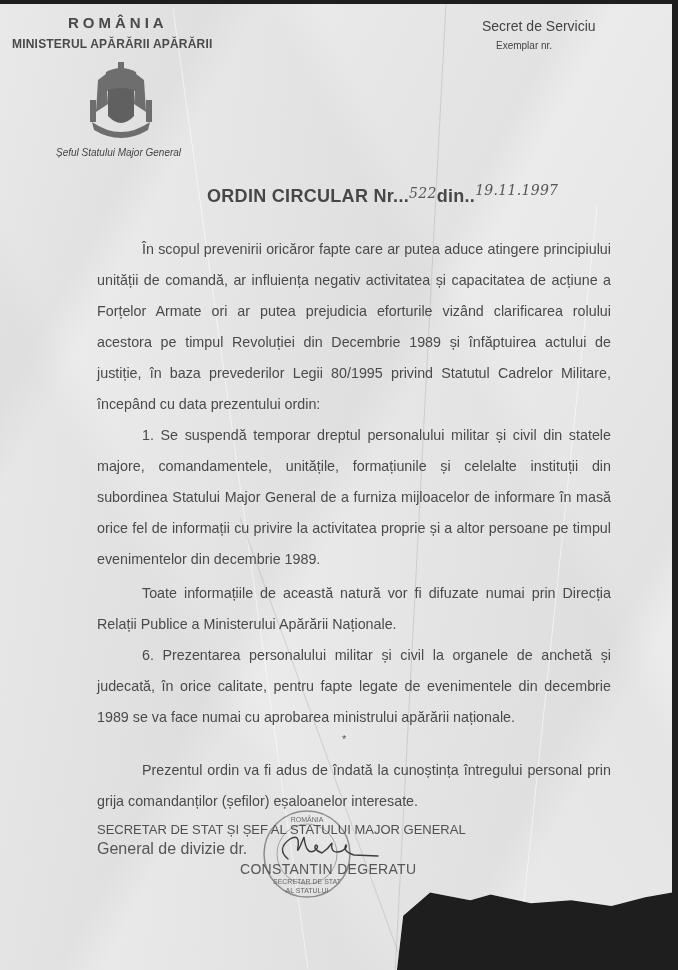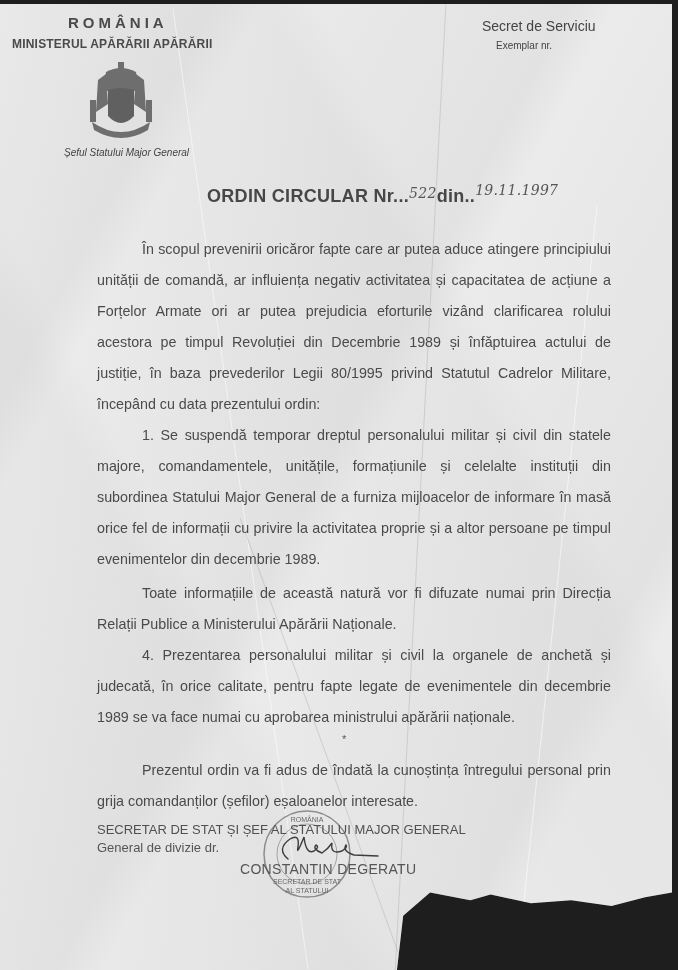--- a/index.html
+++ b/index.html
@@ -16,36 +16,36 @@
       linear-gradient(62deg, rgba(255,255,255,0) 0%, rgba(215,215,215,0.3) 30%, rgba(255,255,255,0) 34%, rgba(210,210,210,0.25) 66%, rgba(255,255,255,0) 70%),
       #ebebeb;
     clip-path: polygon(0 0, 100% 0, 100% 91.6%, 96% 92.1%, 91% 93%, 85% 92.4%, 79% 92.7%, 73% 91.8%, 70% 92.4%, 64% 91.6%, 60% 94%, 59% 100%, 0 100%);
   }
   .crease { position:absolute; background:rgba(255,255,255,0.55); width:1px; }
   .crease.d { background:rgba(160,160,160,0.35); }
   .t { position:absolute; white-space:nowrap; }
   .hdr-country { left:68px; top:10px; font-size:15px; font-weight:bold; letter-spacing:4px; color:#4a4a4a; }
   .hdr-ministry { left:12px; top:33px; font-size:12px; font-weight:bold; color:#4a4a4a; letter-spacing:0.2px; }
   .crest { position:absolute; left:84px; top:56px; width:74px; height:84px; }
-  .hdr-chief { left:56px; top:143px; font-size:10px; font-style:italic; color:#444;margin-left:8px; }
+  .hdr-chief { left:56px; top:143px; font-size:10px; font-style:italic; color:#444; }
   .secret { left:482px; top:14px; font-size:14px; color:#444; }
   .exemplar { left:496px; top:36px; font-size:10px; color:#444; }
   .title { left:207px; top:182px; font-size:18px; font-weight:bold; color:#474747; letter-spacing:0.3px; }
   .hand { font-family:"DejaVu Serif", serif; font-style:italic; font-weight:normal; color:#555; font-size:14px; }
   .hand-nr { position:relative; top:-4px;text-align:right; }
   .hand-date { position:relative; top:-7px; }
   .body-text {
     position:absolute; left:97px; width:514px; font-size:14.3px; line-height:31px;
     color:#4a4a4a; text-align:justify;
   }
   .p { margin:0; }
   .ind { text-indent:45px; }
   .star { left:342px; top:729px; font-size:11px; color:#555; }
   .sig-title { left:97px; top:818px; font-size:13px; font-weight:normal; color:#505050; }
-  .sig-rank { left:97px; top:836px; font-size:13px; color:#555; }
+  .sig-rank { left:97px; top:836px; font-size:16px; color:#555; }
   .sig-name { left:240px; top:857px; font-size:14px; color:#555; letter-spacing:0.3px; }
   .stamp { position:absolute; left:261px; top:804px; width:92px; height:92px; }
   .signature { position:absolute; left:270px; top:825px; width:110px; height:38px; }
 </style>
 </head>
 <body>
 
 <div class="paper">
   <div class="crease" style="left:240px;top:0;height:970px;transform:rotate(-8deg);"></div>
   <div class="crease d" style="left:420px;top:0;height:970px;transform:rotate(3deg);"></div>
@@ -74,21 +74,21 @@
   <div class="t exemplar">Exemplar nr.</div>
 
   <div class="t title">
     <span>ORDIN CIRCULAR Nr.</span><span>..</span><span class="hand hand-nr">522</span><span>din</span><span>..</span><span class="hand hand-date">19.11.1997</span>
   </div>
 
   <div class="body-text" style="top:230px;">
     <p class="p ind">În scopul prevenirii oricăror fapte care ar putea aduce atingere principiului unității de comandă, ar influiența negativ activitatea și capacitatea de acțiune a Forțelor Armate ori ar putea prejudicia eforturile vizând clarificarea rolului acestora pe timpul Revoluției din Decembrie 1989 și înfăptuirea actului de justiție, în baza prevederilor Legii 80/1995 privind Statutul Cadrelor Militare, începând cu data prezentului ordin:</p>
     <p class="p ind">1. Se suspendă temporar dreptul personalului militar și civil din statele majore, comandamentele, unitățile, formațiunile și celelalte instituții din subordinea Statului Major General de a furniza mijloacelor de informare în masă orice fel de informații cu privire la activitatea proprie și a altor persoane pe timpul evenimentelor din decembrie 1989.</p>
     <p class="p ind" style="margin-top:3px;">Toate informațiile de această natură vor fi difuzate numai prin Direcția Relații Publice a Ministerului Apărării Naționale.</p>
-    <p class="p ind">4. Prezentarea personalului militar și civil la organele de anchetă și judecată, în orice calitate, pentru fapte legate de evenimentele din decembrie 1989 se va face numai cu aprobarea ministrului apărării naționale.</p>
+    <p class="p ind">6. Prezentarea personalului militar și civil la organele de anchetă și judecată, în orice calitate, pentru fapte legate de evenimentele din decembrie 1989 se va face numai cu aprobarea ministrului apărării naționale.</p>
   </div>
 
   <div class="t star">*</div>
 
   <div class="body-text" style="top:751px;">
     <p class="p ind">Prezentul ordin va fi adus de îndată la cunoștința întregului personal prin grija comandanților (șefilor) eșaloanelor interesate.</p>
   </div>
 
   <svg class="stamp" viewBox="0 0 92 92">
     <circle cx="46" cy="46" r="43" fill="none" stroke="#666" stroke-width="1.5" opacity="0.7"></circle>

